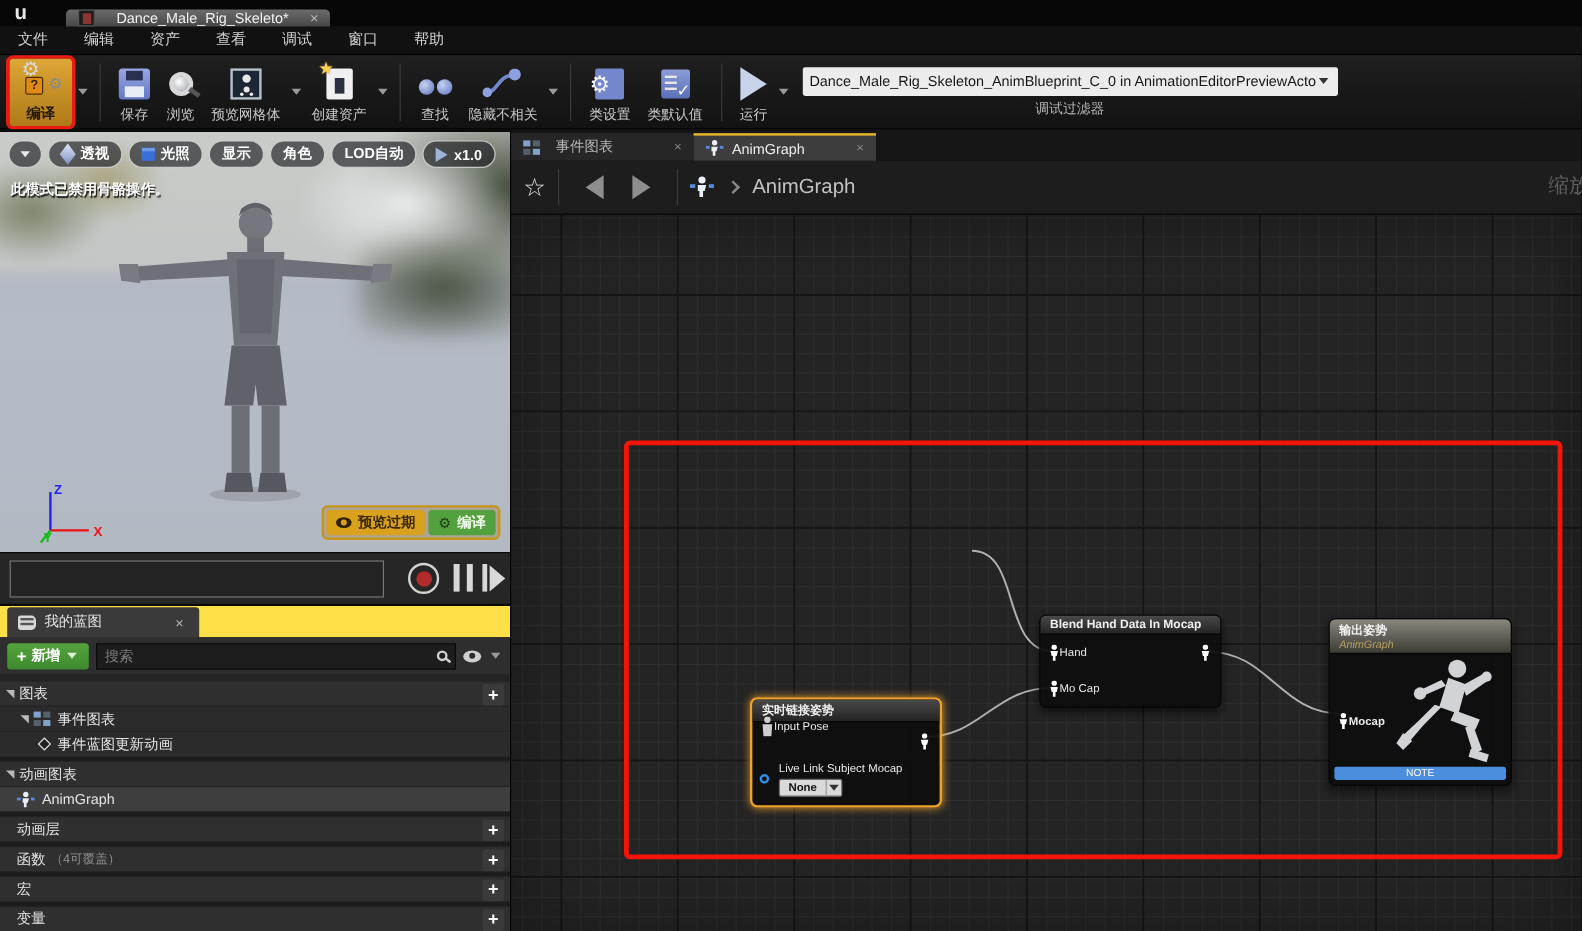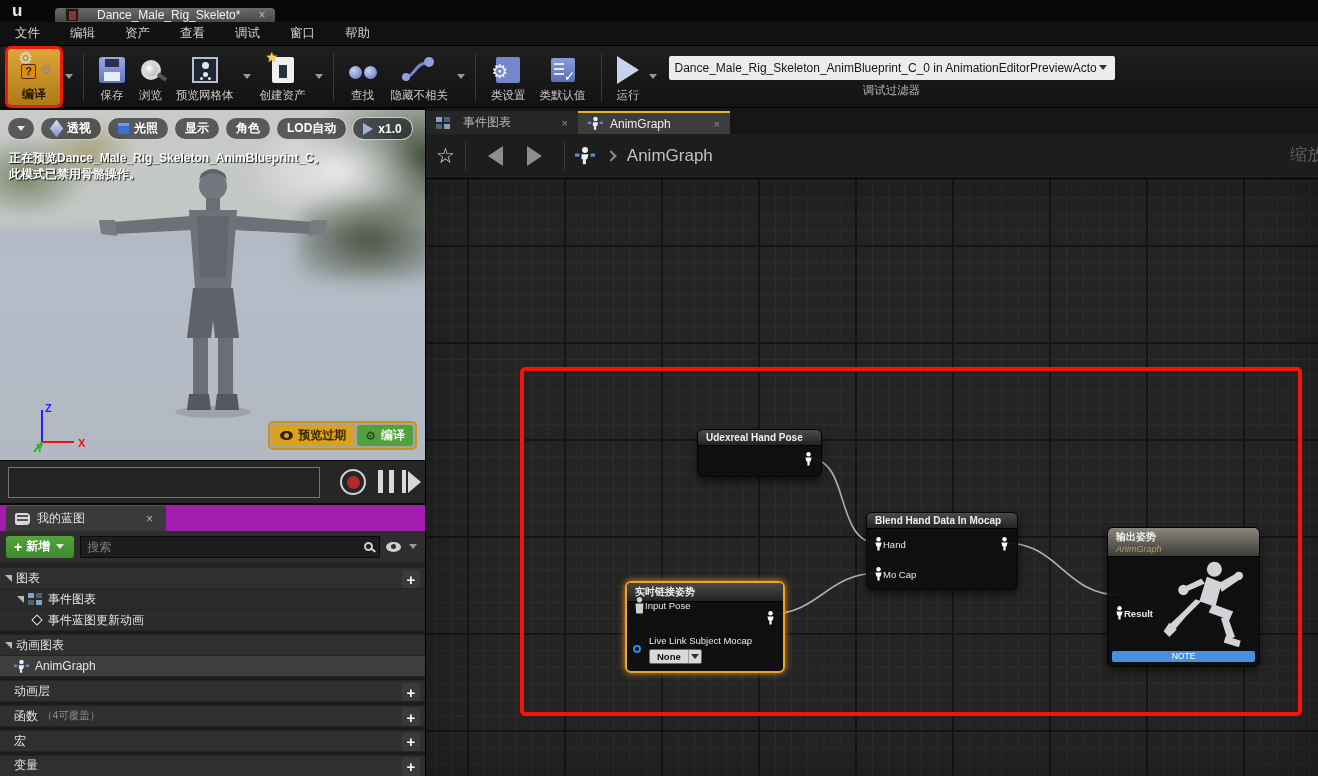--- a/index.html
+++ b/index.html
@@ -113,21 +113,21 @@
   .rec { position:absolute; left:340px; top:8px; width:26px; height:26px; border:2.5px solid #d2d2d2; border-radius:50%;
     display:flex; align-items:center; justify-content:center; }
   .rec::after { content:''; width:13px; height:13px; border-radius:50%; background:#b22a2a; }
   .pausebtn { position:absolute; left:378px; top:9px; width:16px; height:23px; border-left:5px solid #d8d8d8; border-right:5px solid #d8d8d8; }
   .stepbtn { position:absolute; left:402px; top:9px; height:23px; display:flex; align-items:center; gap:2px; }
   .stepbtn .bar { width:4px; height:23px; background:#d8d8d8; }
   .stepbtn .tri { width:0; height:0; border-top:11px solid transparent; border-bottom:11px solid transparent; border-left:13px solid #d8d8d8; }
 
   
   .mypanel { flex:1; background:#242424; display:flex; flex-direction:column; overflow:hidden; border-top:2px solid #0a0a0a; }
-  .mp-tabrow { height:26px; background:#a21caf; display:flex; align-items:flex-end; }
+  .mp-tabrow { height:26px; background:#fde047; display:flex; align-items:flex-end; }
   .mp-tab { height:25px; width:160px; margin-left:6px; background:#3a3a3a; border-radius:3px 3px 0 0;
     display:flex; align-items:center; gap:7px; padding:0 9px; color:#e2e2e2; font-size:12px; }
   .book-ico { width:15px; height:12px; background:#d8d8d8; border-radius:2px 4px 4px 2px; position:relative; }
   .book-ico::after { content:''; position:absolute; left:2px; top:2px; right:2px; height:2px; background:#555; box-shadow:0 4px 0 #555; }
   .mp-toolrow { height:31px; background:#2e2e2e; display:flex; align-items:center; gap:6px; padding:0 6px; }
   .add-btn { height:22px; background:linear-gradient(#55a33c,#3c8a2e); border-radius:3px; color:#fff; font-weight:bold;
     font-size:12px; display:flex; align-items:center; gap:4px; padding:0 8px; }
   .add-btn .plus { font-size:14px; }
   .searchbox { flex:1; height:22px; background:#1d1d1d; border:1px solid #0a0a0a; display:flex; align-items:center; padding:0 6px; }
   .searchbox input { flex:1; background:transparent; border:none; outline:none; color:#cfcfcf; font-size:12px; font-family:inherit; }
@@ -362,21 +362,20 @@
           <div class="pill">
               <span>LOD自动</span>
             </div>
           <div class="pill">
             <span class="ic-tri"></span>
             <span>x1.0</span>
             </div>
         </div>
 
         <div class="vp-info">
-          <div>正在预览Dance_Male_Rig_Skeleton_AnimBlueprint_C。</div>
           <div>此模式已禁用骨骼操作。</div>
         </div>
 
         <div class="vp-badges">
           <div class="badge stale">
             <span class="eye"></span>
             <span>预览过期</span>
           </div>
           <div class="badge green">
             <span class="gear-sm">⚙</span>
@@ -528,29 +527,20 @@
 
       <div class="canvas">
         <svg class="wires">
           <path d="M384,280 C425,280 408,364 452,364" stroke="#b0b0b0" stroke-width="1.6" fill="none"></path>
           <path d="M345,435 C392,435 402,394 452,394" stroke="#b0b0b0" stroke-width="1.6" fill="none"></path>
           <path d="M580,364 C632,364 640,416 693,416" stroke="#b0b0b0" stroke-width="1.6" fill="none"></path>
         </svg>
 
         <div class="anno-rect"></div>
 
-        <div class="node" style="left:271px;top:250px;width:125px;height:48px">
-          <div class="node-h">Udexreal Hand Pose</div>
-          <div class="pinrow" style="top:22px;right:8px">
-            <svg class="pin-man" width="9" height="14" viewBox="0 0 9 14">
-              <circle cx="4.5" cy="2.3" r="2.2" fill="#fff"></circle>
-                <path d="M1.4 5.4 h6.2 l-1 4.2 h-1 v4 h-2.2 v-4 h-1 z" fill="#fff"></path>
-              </svg>
-          </div>
-        </div>
 
         <div class="node" style="left:440px;top:333px;width:152px;height:78px">
           <div class="node-h">Blend Hand Data In Mocap</div>
           <div class="pinrow" style="top:24px;left:7px">
             <svg class="pin-man" width="9" height="14" viewBox="0 0 9 14">
               <circle cx="4.5" cy="2.3" r="2.2" fill="#fff"></circle>
                 <path d="M1.4 5.4 h6.2 l-1 4.2 h-1 v4 h-2.2 v-4 h-1 z" fill="#fff"></path>
               </svg>
             <span>Hand</span>
           </div>
@@ -589,21 +579,21 @@
           </div>
           <span class="pin-circle" style="position:absolute;left:6px;top:62px"></span>
           <div class="dropdown" style="position:absolute;left:22px;top:66px">
             <span class="val">None</span>
             <span class="dbtn">
                 <span class="caret pc"></span>
               </span>
           </div>
         </div>
 
-        <div class="node" style="left:681px;top:348px;width:153px;height:140px">
+        <div class="node" style="left:681px;top:336px;width:153px;height:140px">
           <div class="out-h">
             <div class="t">输出姿势</div>
             <div class="s">AnimGraph</div>
           </div>
           <svg style="position:absolute;right:4px;top:30px" width="100" height="94" viewBox="0 0 100 100">
             <g fill="#d2d3d7">
               <circle cx="60" cy="12" r="8"></circle>
               <polygon points="52,20 68,26 61,52 44,46"></polygon>
               <polygon points="64,27 84,16 88,22 68,36"></polygon>
               <circle cx="86" cy="19" r="4.5"></circle>
@@ -614,20 +604,20 @@
               <polygon points="72,83 88,88 86,95 70,90"></polygon>
               <polygon points="46,46 30,62 18,76 12,71 26,58 40,44"></polygon>
               <polygon points="12,69 20,76 12,84 6,78"></polygon>
             </g>
           </svg>
           <div class="pinrow" style="top:78px;left:7px">
             <svg class="pin-man" width="9" height="14" viewBox="0 0 9 14">
               <circle cx="4.5" cy="2.3" r="2.2" fill="#fff"></circle>
                 <path d="M1.4 5.4 h6.2 l-1 4.2 h-1 v4 h-2.2 v-4 h-1 z" fill="#fff"></path>
               </svg>
-            <span style="font-weight:bold">Result</span>
+            <span style="font-weight:bold">Mocap</span>
           </div>
           <div class="note-bar">NOTE</div>
         </div>
       </div>
     </div>
   </div>
 </div>
 
 </body></html>

